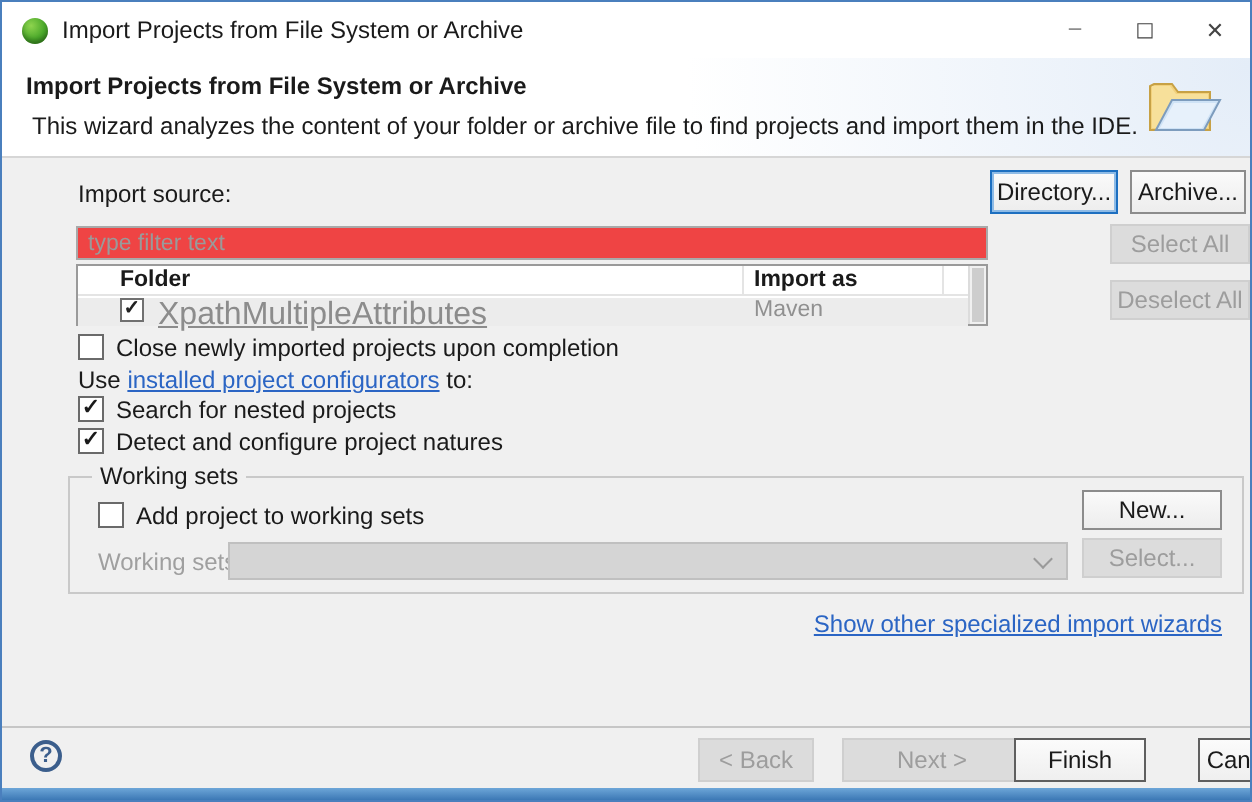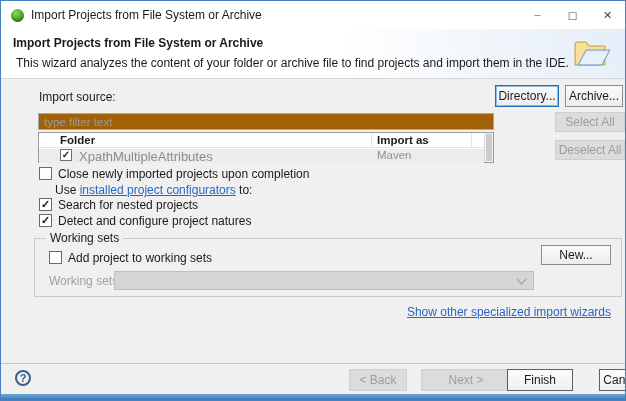--- a/index.html
+++ b/index.html
@@ -45,21 +45,21 @@
   }
   .combo input {
     flex:1; border:none; outline:none; background:transparent; font-family:"Liberation Sans",sans-serif;
     font-size:11.5px; color:#1a1a1a; padding:0 4px; height:100%;
   }
   .chev { width:7px; height:7px; border-right:1.5px solid #555; border-bottom:1.5px solid #555;
     transform:rotate(45deg); margin:-3px 8px 0 4px; flex:none; }
   .combo.disabled { background:#d5d5d5; border-color:#c0c0c0; }
   .combo.disabled .chev { border-color:#9a9a9a; }
   .textfield {
-    position:absolute; background:#a16207; border:1px solid #a9a9a9;
+    position:absolute; background:#ef4444; border:1px solid #a9a9a9;
   }
   .textfield input { width:100%; height:100%; border:none; outline:none; background:transparent;
     font-family:"Liberation Sans",sans-serif; font-size:11.5px; padding:0 5px; color:#1a1a1a; }
   .textfield input::placeholder { color:#9a9a9a; }
   .label { position:absolute; font-size:12px; color:#1a1a1a; white-space:nowrap; }
   .label.dim { color:#9f9f9f; }
   .cb { position:absolute; width:13px; height:13px; background:#fff; border:1px solid #6a6a6a;
     display:flex; align-items:center; justify-content:center;
     font-size:11px; font-weight:bold; color:#1a1a1a; line-height:1; }
   a.lnk { color:#2b65c4; text-decoration:underline; cursor:pointer; }
@@ -69,21 +69,21 @@
   .tbl-head { position:absolute; left:0; top:0; right:9px; height:15px; background:#fff;
     border-bottom:1px solid #e4e4e4; }
   .tbl-head .c1 { position:absolute; left:21px; top:1px; font-size:11.5px; font-weight:600; }
   .tbl-head .c2 { position:absolute; left:338px; top:1px; font-size:11.5px; font-weight:600; }
   .col-line { position:absolute; top:0; bottom:0; width:1px; background:#e4e4e4; }
   .tbl-row { position:absolute; left:0; top:16px; right:9px; height:14px; background:#ececec;
     display:flex; align-items:center; }
   .tbl-row .rcb { position:absolute; left:21px; top:0px; width:12px; height:12px; background:#fff;
     border:1px solid #707070; font-size:10px; font-weight:bold; color:#222;
     display:flex; align-items:center; justify-content:center; line-height:1; }
-  .tbl-row .rname { position:absolute; left:40px; top:0; font-size:13px; color:#8c8c8c; }
+  .tbl-row .rname { position:absolute; left:40px; top:0; font-size:16px; color:#8c8c8c;text-decoration:underline; }
   .tbl-row .ras   { position:absolute; left:338px; top:0; font-size:11.5px; color:#909090; }
   .tbl-scroll { position:absolute; right:0; top:0; bottom:0; width:9px; background:#f0f0f0;
     border-left:1px solid #dcdcdc; }
   .tbl-thumb { position:absolute; left:1px; right:1px; top:1px; bottom:1px; background:#cdcdcd; }
   
   .group { position:absolute; left:33px; top:237px; width:588px; height:59px;
     border:1px solid #c9c9c9; }
   .group-legend { position:absolute; left:11px; top:-8px; background:#f0f0f0; padding:0 4px;
     font-size:12px; }
   
@@ -145,39 +145,40 @@
       <span class="ras">Maven</span>
     </div>
     <div class="tbl-scroll">
         <div class="tbl-thumb"></div>
       </div>
   </div>
 
   <span class="cb" style="left:38px; top:166px;"></span>
   <span class="label" style="left:57px; top:166px;">Close newly imported projects upon completion</span>
 
-  <span class="label" style="left:54px; top:182px;"><span>Use </span><a class="lnk">installed project configurators</a><span> to:</span></span>
+  <span class="label" style="left:38px; top:182px;"><span>Use </span><a class="lnk">installed project configurators</a><span> to:</span></span>
 
   <span class="cb" style="left:38px; top:197px;">✓</span>
   <span class="label" style="left:57px; top:197px;">Search for nested projects</span>
 
   <span class="cb" style="left:38px; top:213px;">✓</span>
   <span class="label" style="left:57px; top:213px;text-align:center;">Detect and configure project natures</span>
 
   <div class="group">
     <span class="group-legend">Working sets</span>
   </div>
   <span class="cb" style="left:48px; top:250px;"></span>
   <span class="label" style="left:67px; top:250px;">Add project to working sets</span>
   <span class="label dim" style="left:48px; top:273px;">Working sets:</span>
   <div class="combo disabled" style="left:113px; top:270px; width:420px; height:19px;">
     <input disabled="" style="">
     <span class="chev"></span>
   </div>
   <button class="btn" style="left:540px; top:244px; width:70px; height:20px;">New...</button>
+  <button class="btn disabled" style="left:540px; top:268px; width:70px; height:20px;">Select...</button>
 
   <a class="lnk" style="position:absolute; right:14px; top:304px; font-size:12px;">Show other specialized import wizards</a>
 
   <div class="sep"></div>
   <div class="help-btn">?</div>
   <button class="btn disabled" style="left:348px; top:368px; width:58px; height:22px;">&lt; Back</button>
   <button class="btn disabled" style="left:420px; top:368px; width:90px; height:22px;">Next &gt;</button>
   <button class="btn strong" style="left:506px; top:368px; width:66px; height:22px;">Finish</button>
   <button class="btn strong" style="left:576px; top:368px; width:46px; height:22px;margin-left:22px;">Cancel</button>
 

